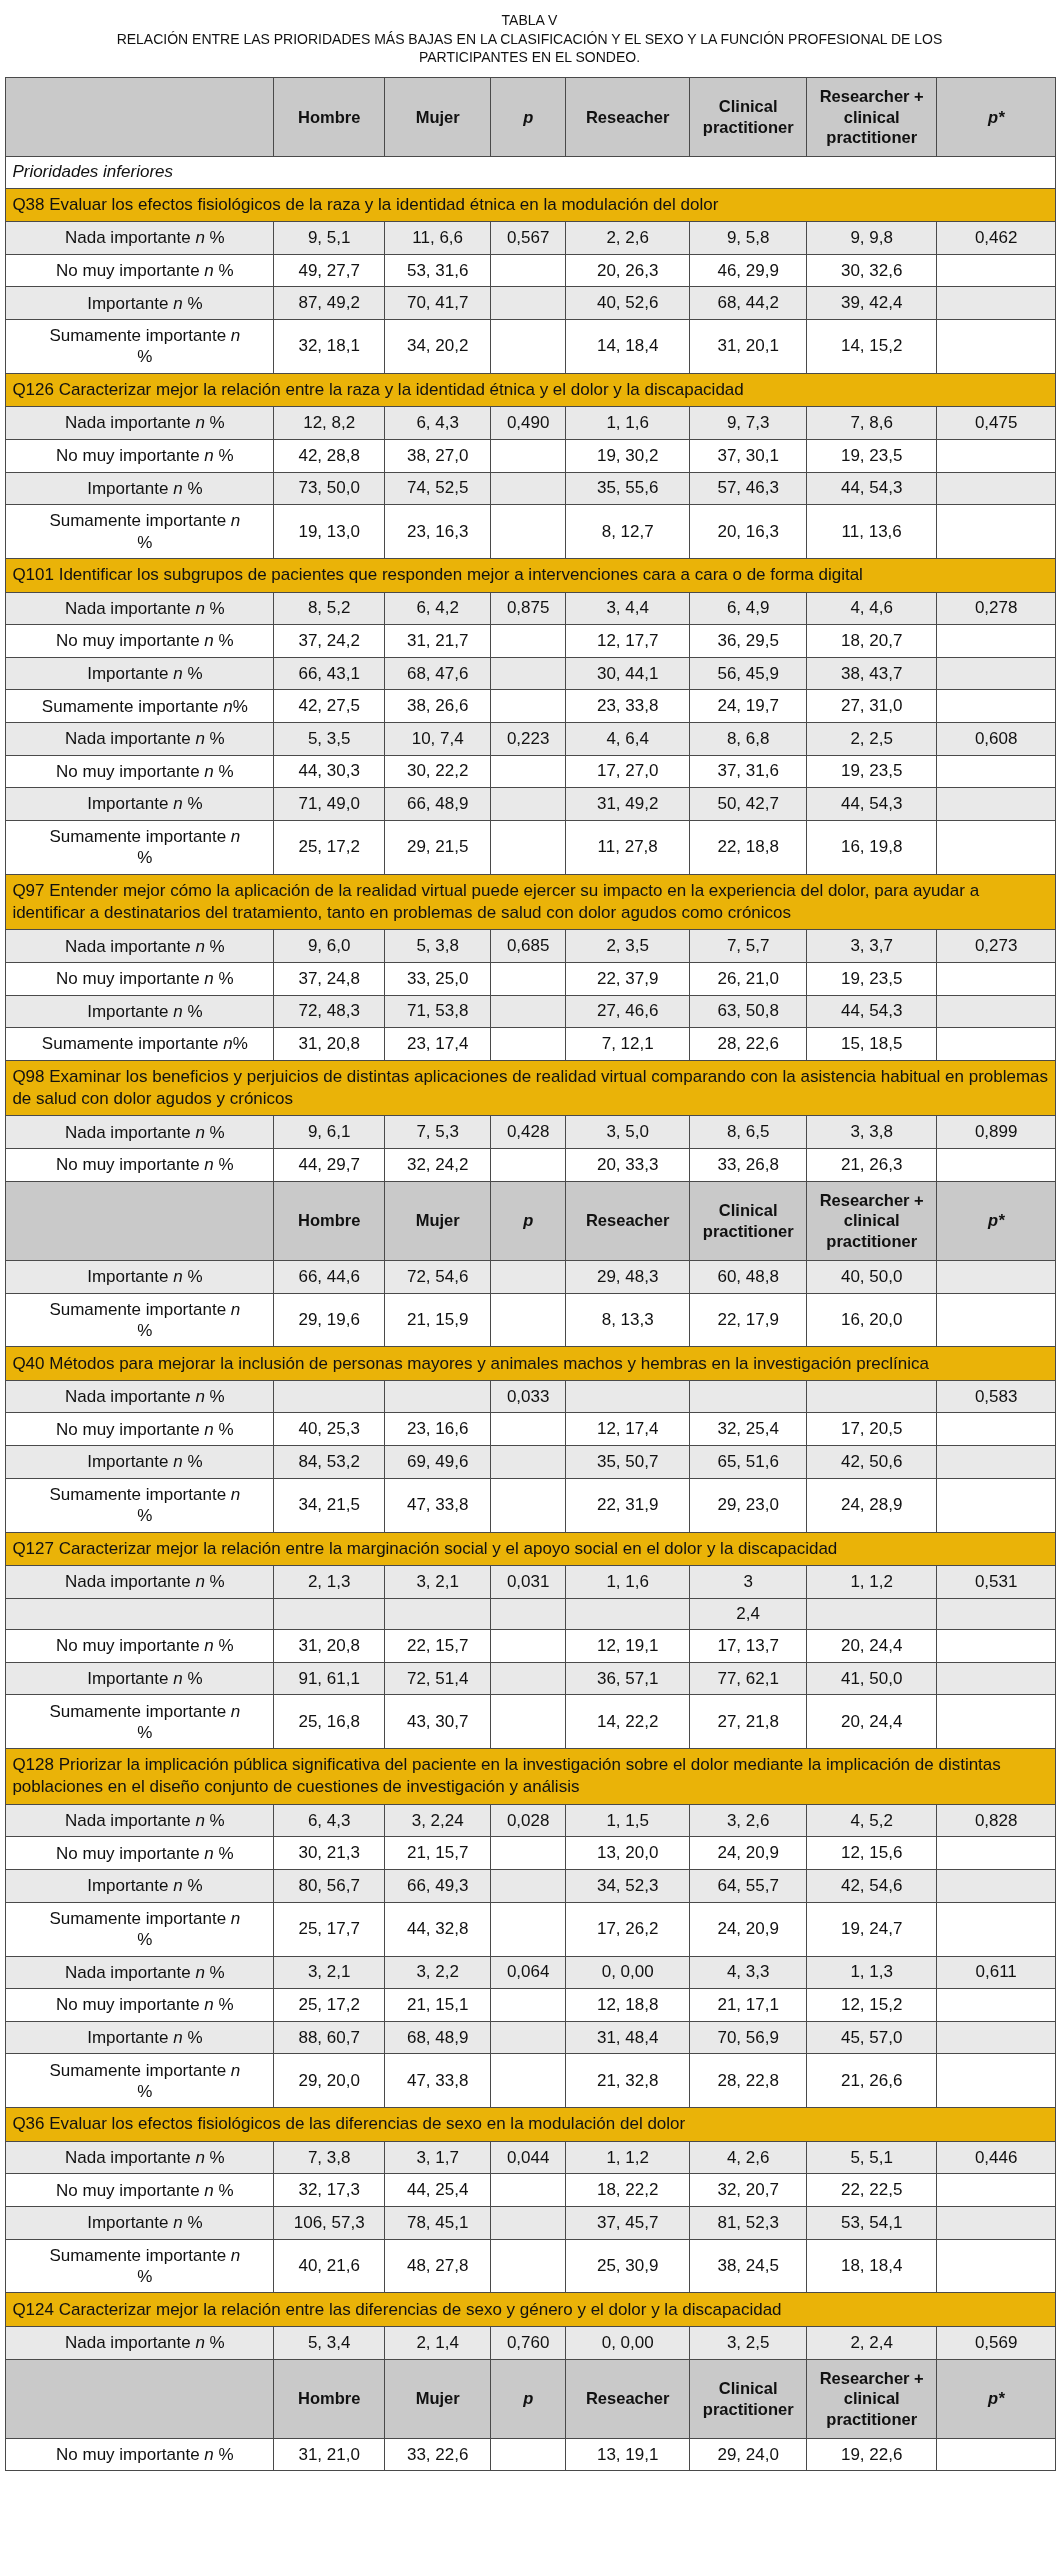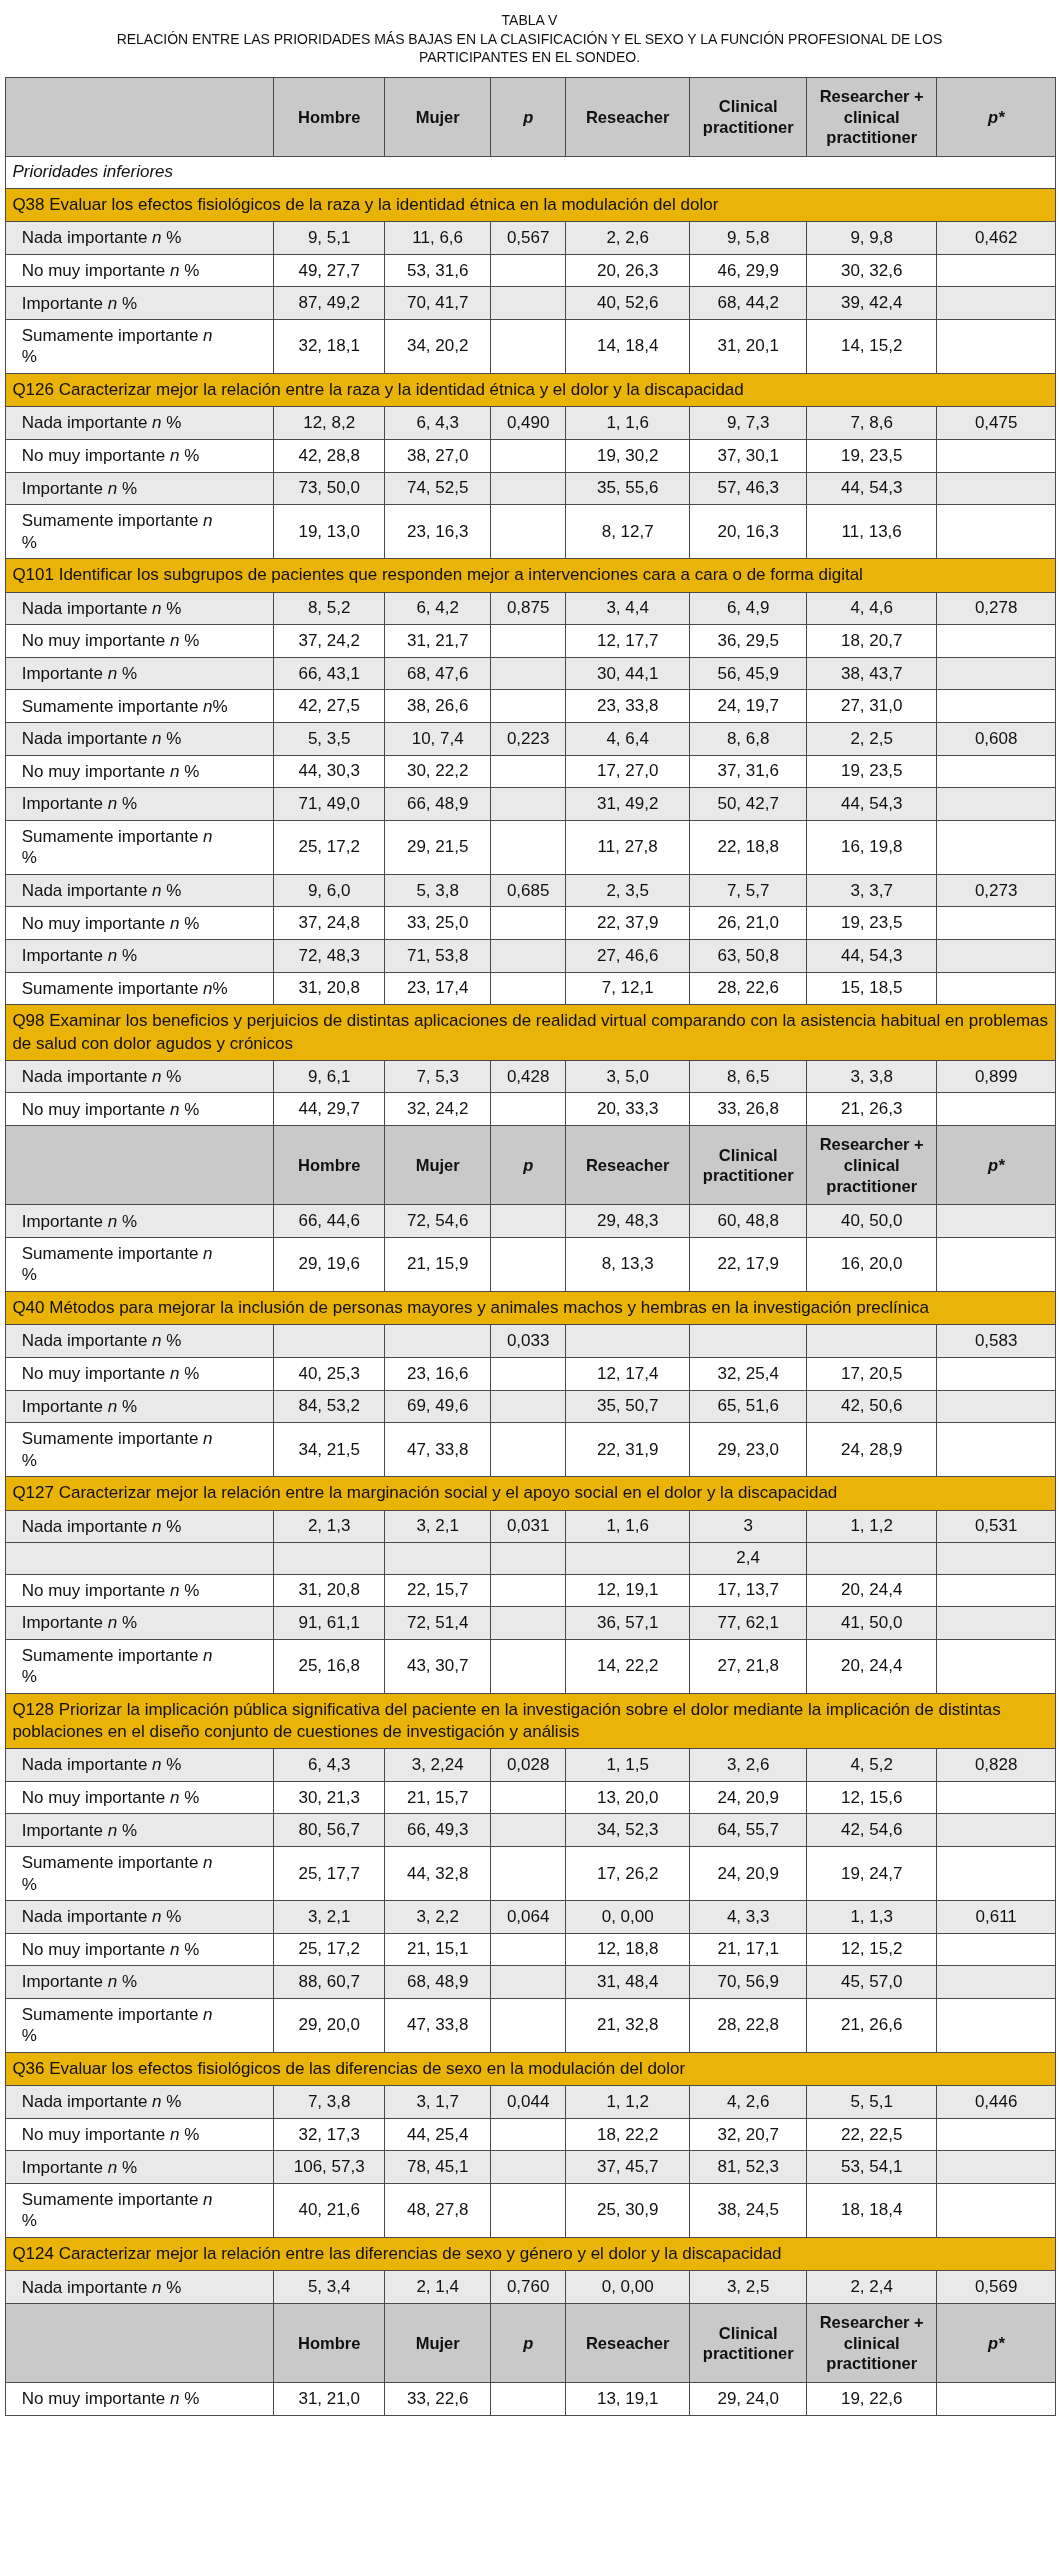--- a/index.html
+++ b/index.html
@@ -45,21 +45,21 @@
     padding: 5.2px 6.2px;
     line-height: 1.3;
     background: #eab308;
   }
   tr.section td {
     font-style: italic;
     padding: 5.2px 6.2px;
     background: #ffffff;
   }
   td.rowlabel {
-    text-align: left;
+    text-align: center;
     padding: 5.2px 5.2px 5.2px 15.5px;
   }
   td.rowlabel .lbl {
     display: inline-block;
     max-width: 206px;
     line-height: 1.25;
     vertical-align: middle;
   }
   td.num { text-align: center; }
   tr.shade td { background: #e9e9e9; }
@@ -261,20 +261,23 @@
         <tr class="plain">
           <td class="rowlabel"><span class="lbl">Sumamente importante <i>n</i> %</span></td>
           <td class="num">25, 17,2</td>
           <td class="num">29, 21,5</td>
           <td class="num"></td>
           <td class="num">11, 27,8</td>
           <td class="num">22, 18,8</td>
           <td class="num">16, 19,8</td>
           <td class="num"></td>
         </tr>
+        <tr>
+          <td colspan="8" class="qcell">Q97 Entender mejor cómo la aplicación de la realidad virtual puede ejercer su impacto en la experiencia del dolor, para ayudar a identificar a destinatarios del tratamiento, tanto en problemas de salud con dolor agudos como crónicos</td>
+        </tr>
         <tr class="shade">
           <td class="rowlabel"><span class="lbl">Nada importante <i>n</i> %</span></td>
           <td class="num">9, 6,0</td>
           <td class="num">5, 3,8</td>
           <td class="num">0,685</td>
           <td class="num">2, 3,5</td>
           <td class="num">7, 5,7</td>
           <td class="num">3, 3,7</td>
           <td class="num">0,273</td>
         </tr>

